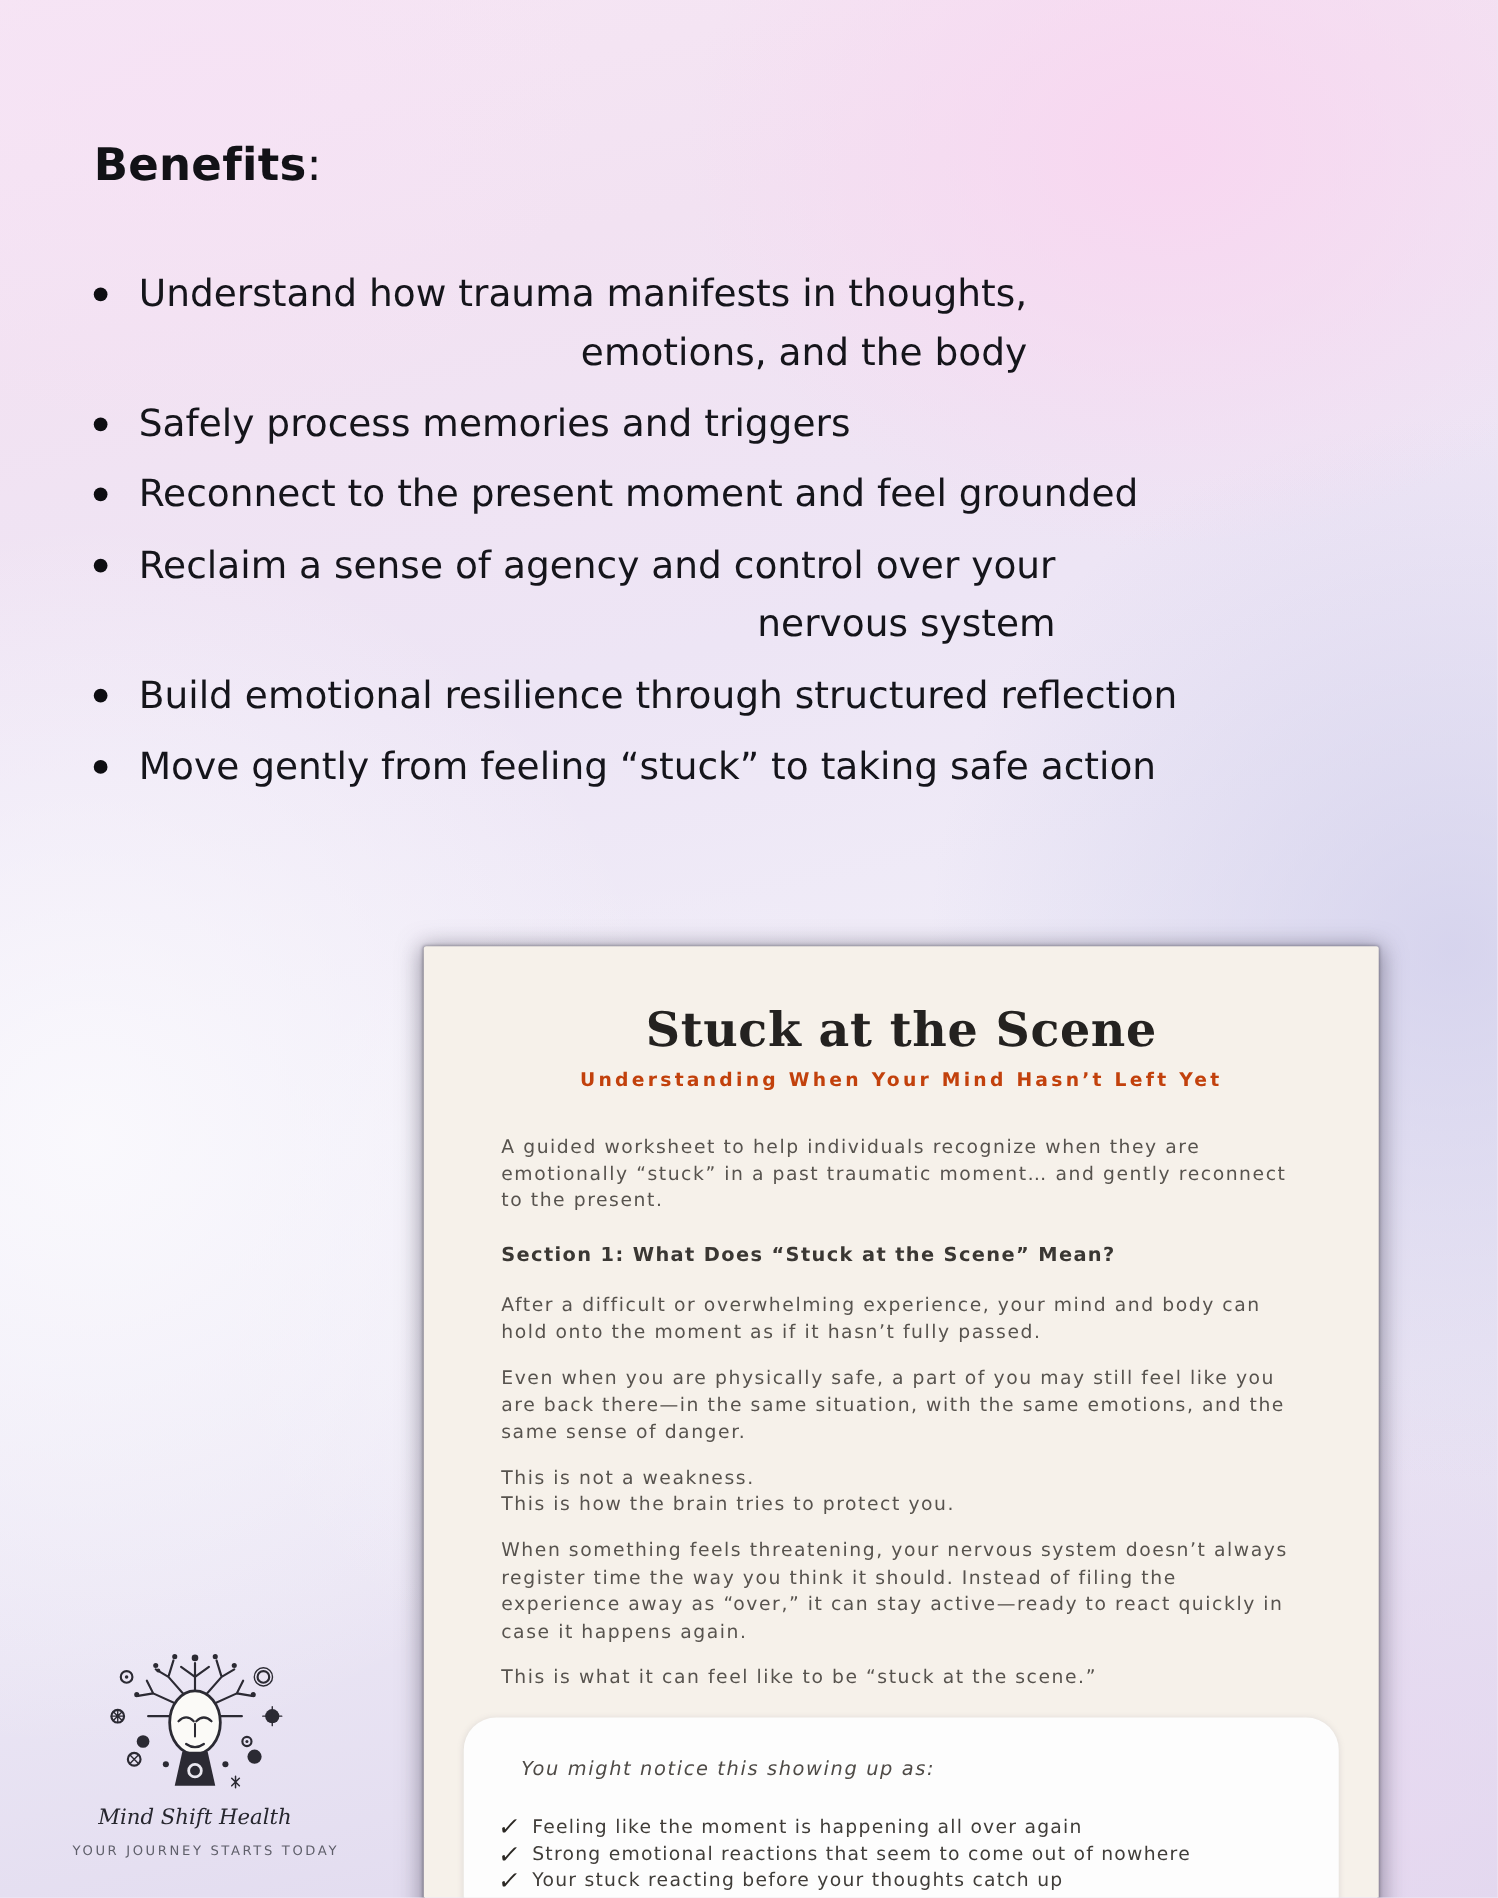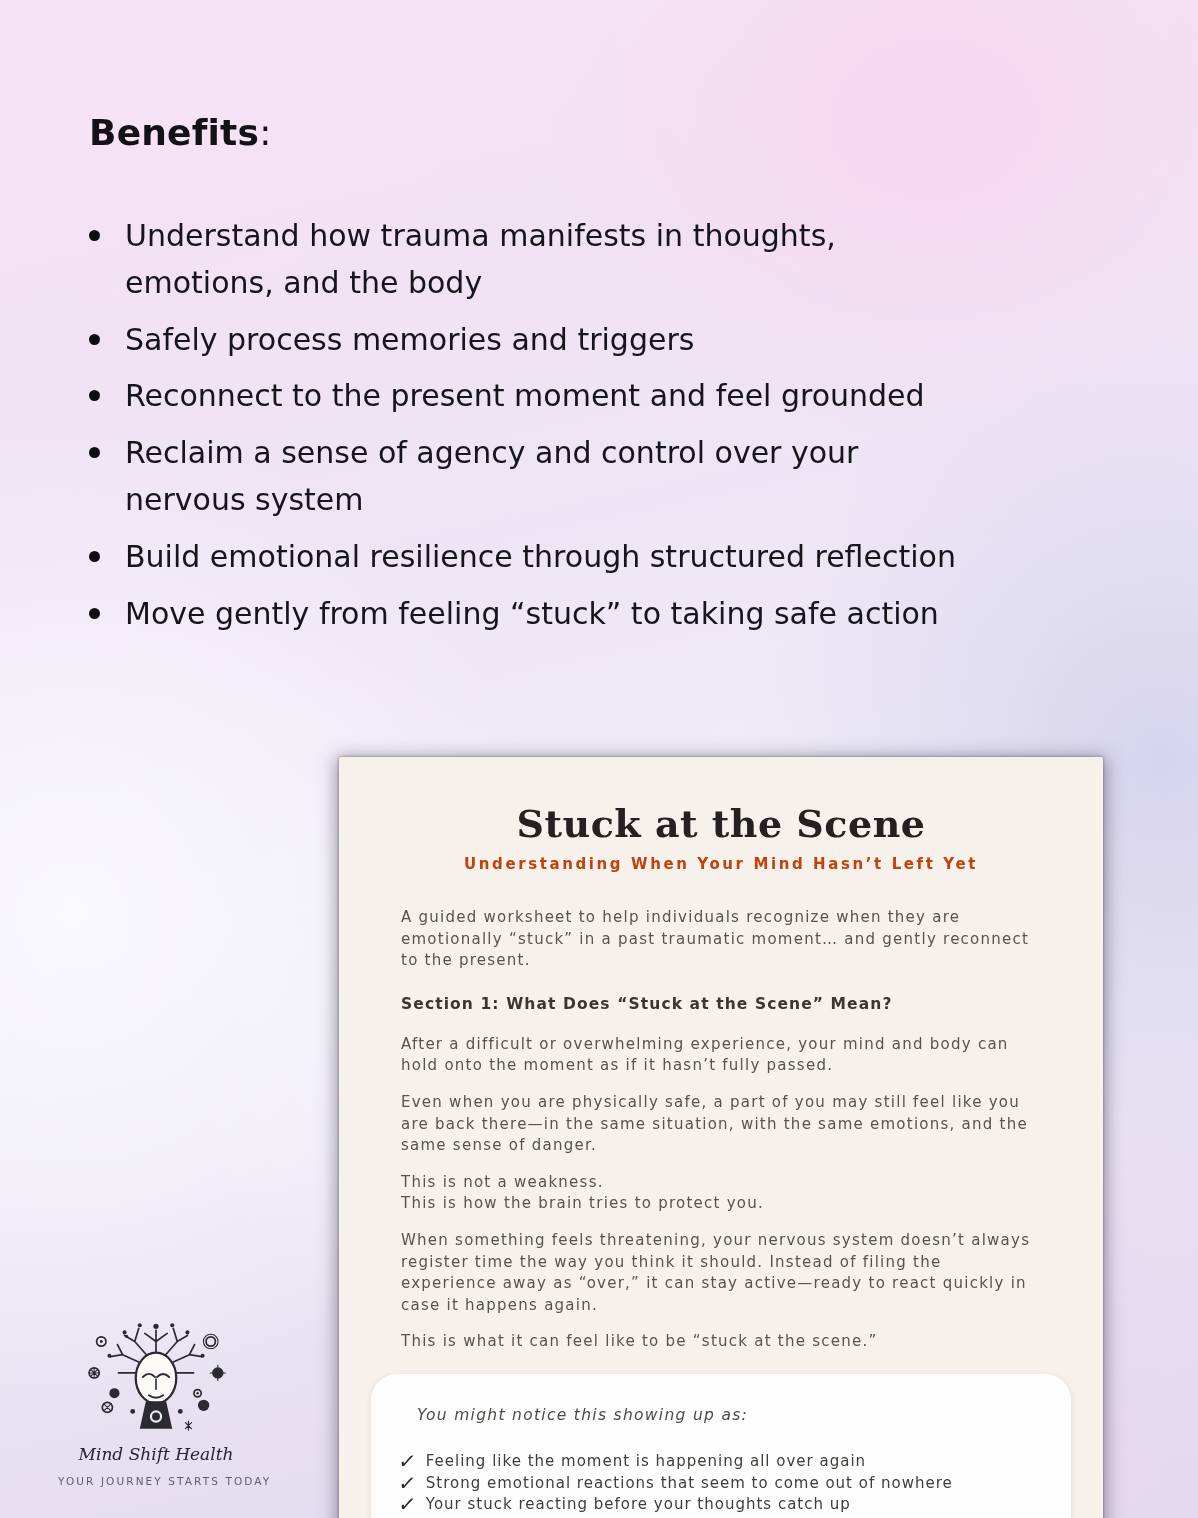--- a/index.html
+++ b/index.html
@@ -16,36 +16,36 @@
       radial-gradient(46% 30% at 78% 8%,  rgba(248,214,240,.95), transparent 70%),
       radial-gradient(40% 26% at 12% 5%,  rgba(246,226,245,.85), transparent 70%),
       radial-gradient(50% 40% at 97% 50%, rgba(206,204,234,.75), transparent 70%),
       radial-gradient(55% 45% at 6% 60%,  rgba(250,249,253,.95), transparent 72%),
       radial-gradient(42% 30% at 45% 68%, rgba(244,242,250,.9),  transparent 72%),
       radial-gradient(45% 33% at 88% 96%, rgba(232,217,241,.9),  transparent 72%),
       linear-gradient(168deg,#f6e6f4 0%,#f2e2f2 16%,#ede5f5 36%,#f0edf8 55%,#eae5f4 75%,#ded7ed 100%);
   }
 
   
-  .benefits { position:absolute; left:89px; top:112px; width:1100px; }
+  .benefits { position:absolute; left:75px; top:112px; width:1100px; }
   .benefits h1 {
     font-size:36px; font-weight:400; color:#121217; letter-spacing:.2px;
   }
   .benefits h1 .bold { font-weight:700; }
   .benefits ul { list-style:none; margin-top:60px; }
   .benefits li {
     display:flex; align-items:flex-start; gap:25px;
     font-size:30px; line-height:1.56; color:#15151b;
     margin-bottom:10px; width:1060px;
   }
   .benefits .dot {
     flex:0 0 auto; width:11px; height:11px; border-radius:50%;
     background:#0e0e12; margin-top:17px;
   }
-  .benefit-lines span { display:block; }
+  .benefit-lines span { display:block;text-align:right; }
 
   
   .card {
     position:absolute; left:339px; top:757px; width:764px; height:860px;
     background:#f6f1ea; border-radius:2px;
     box-shadow:0 0 3px rgba(50,48,60,.55), 0 3px 18px 3px rgba(82,78,98,.55);
     padding:44px 62px 0;
   }
   .ws-title {
     text-align:center;

